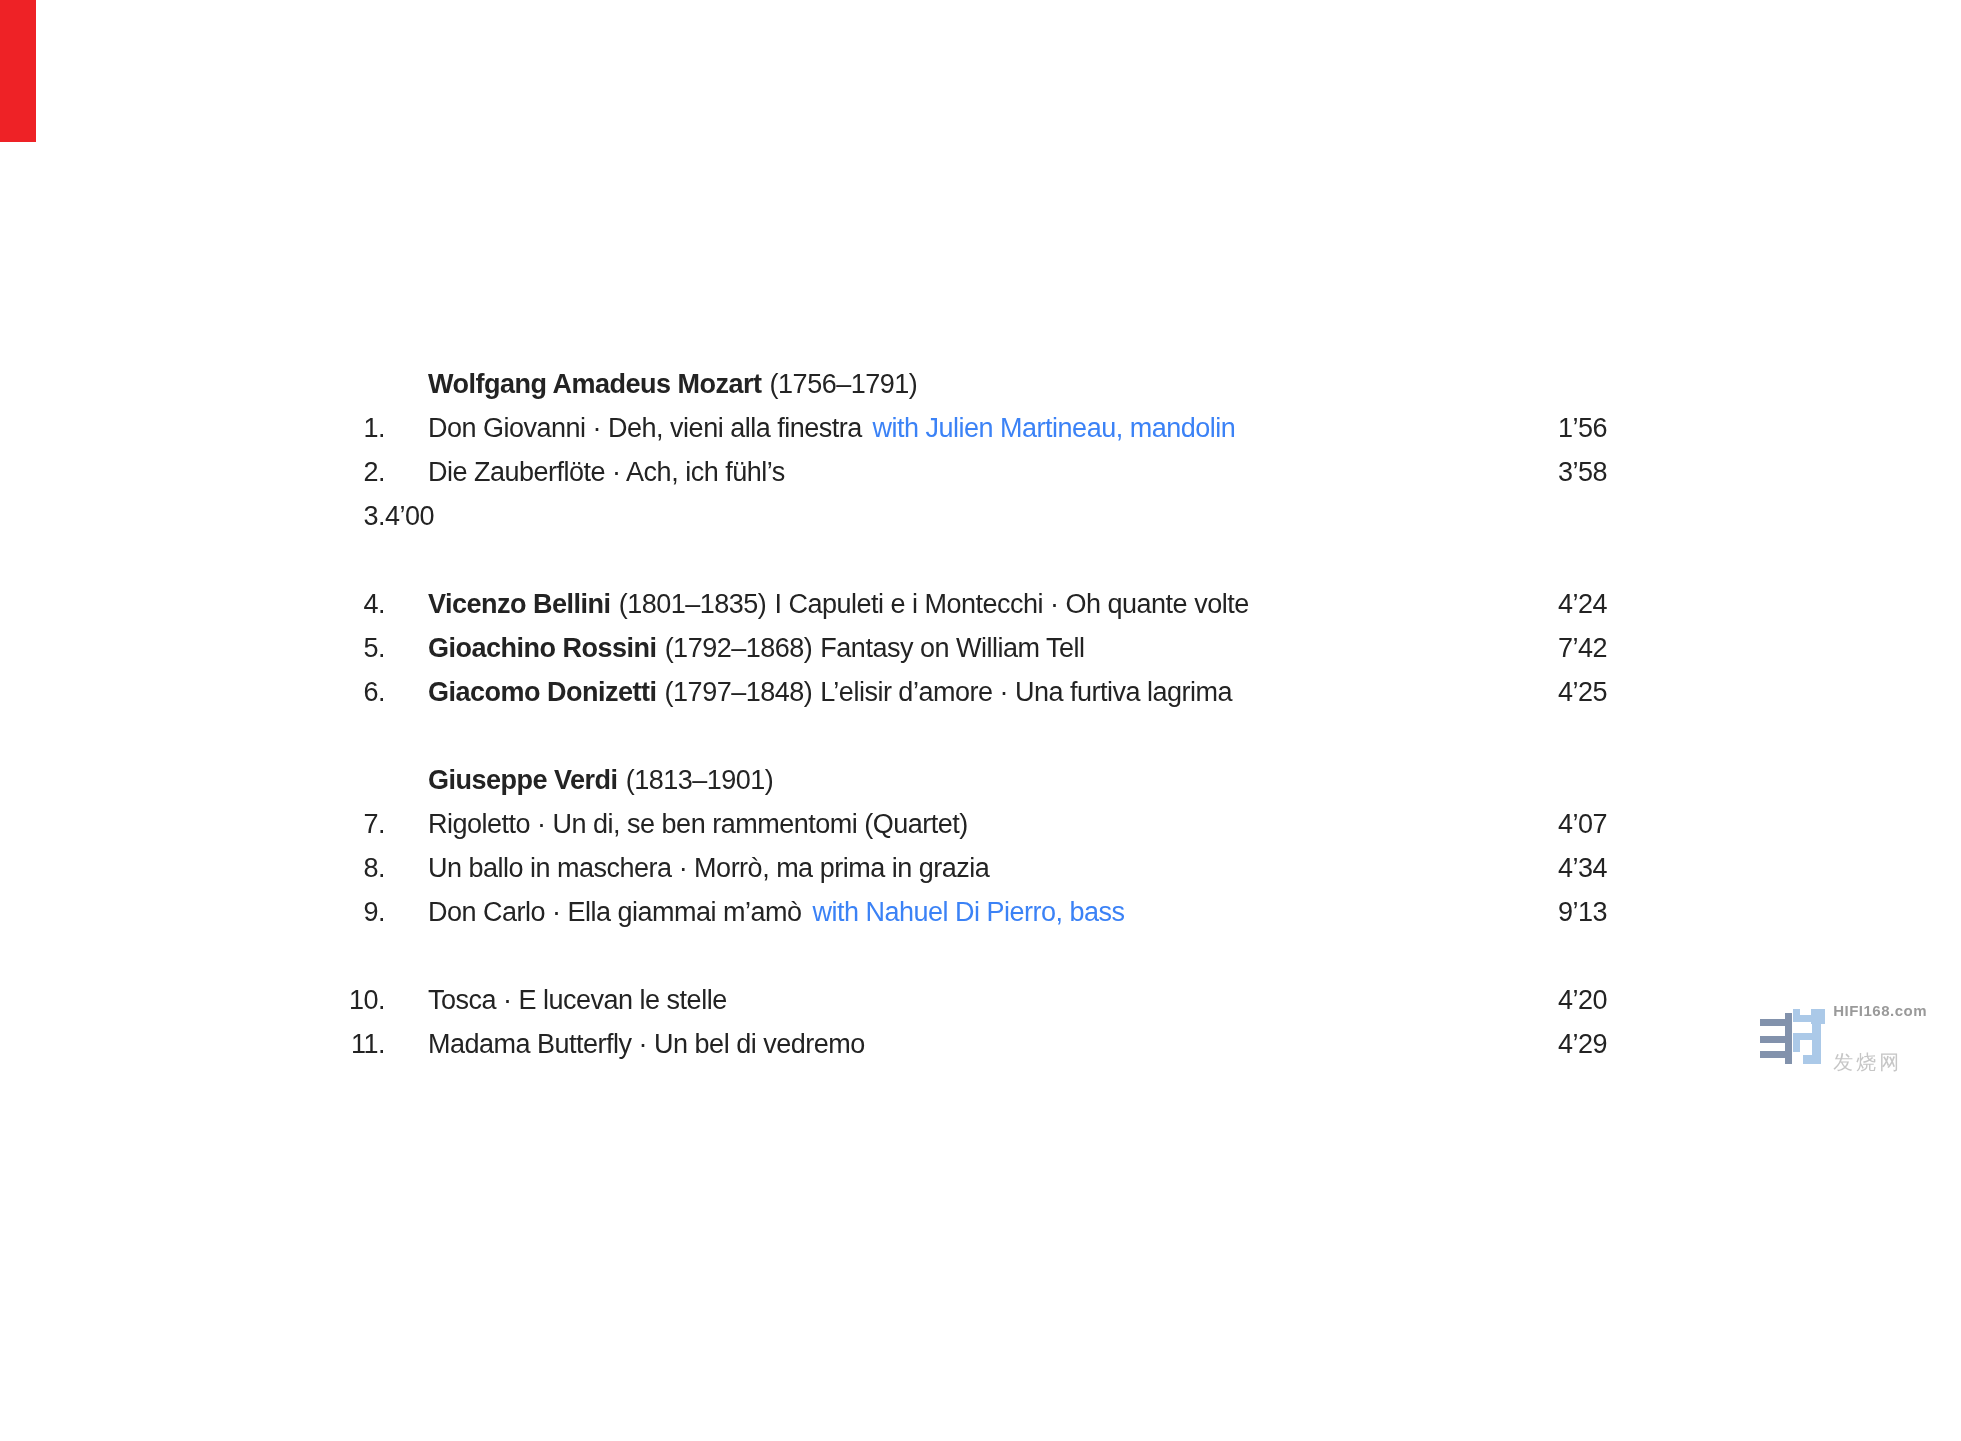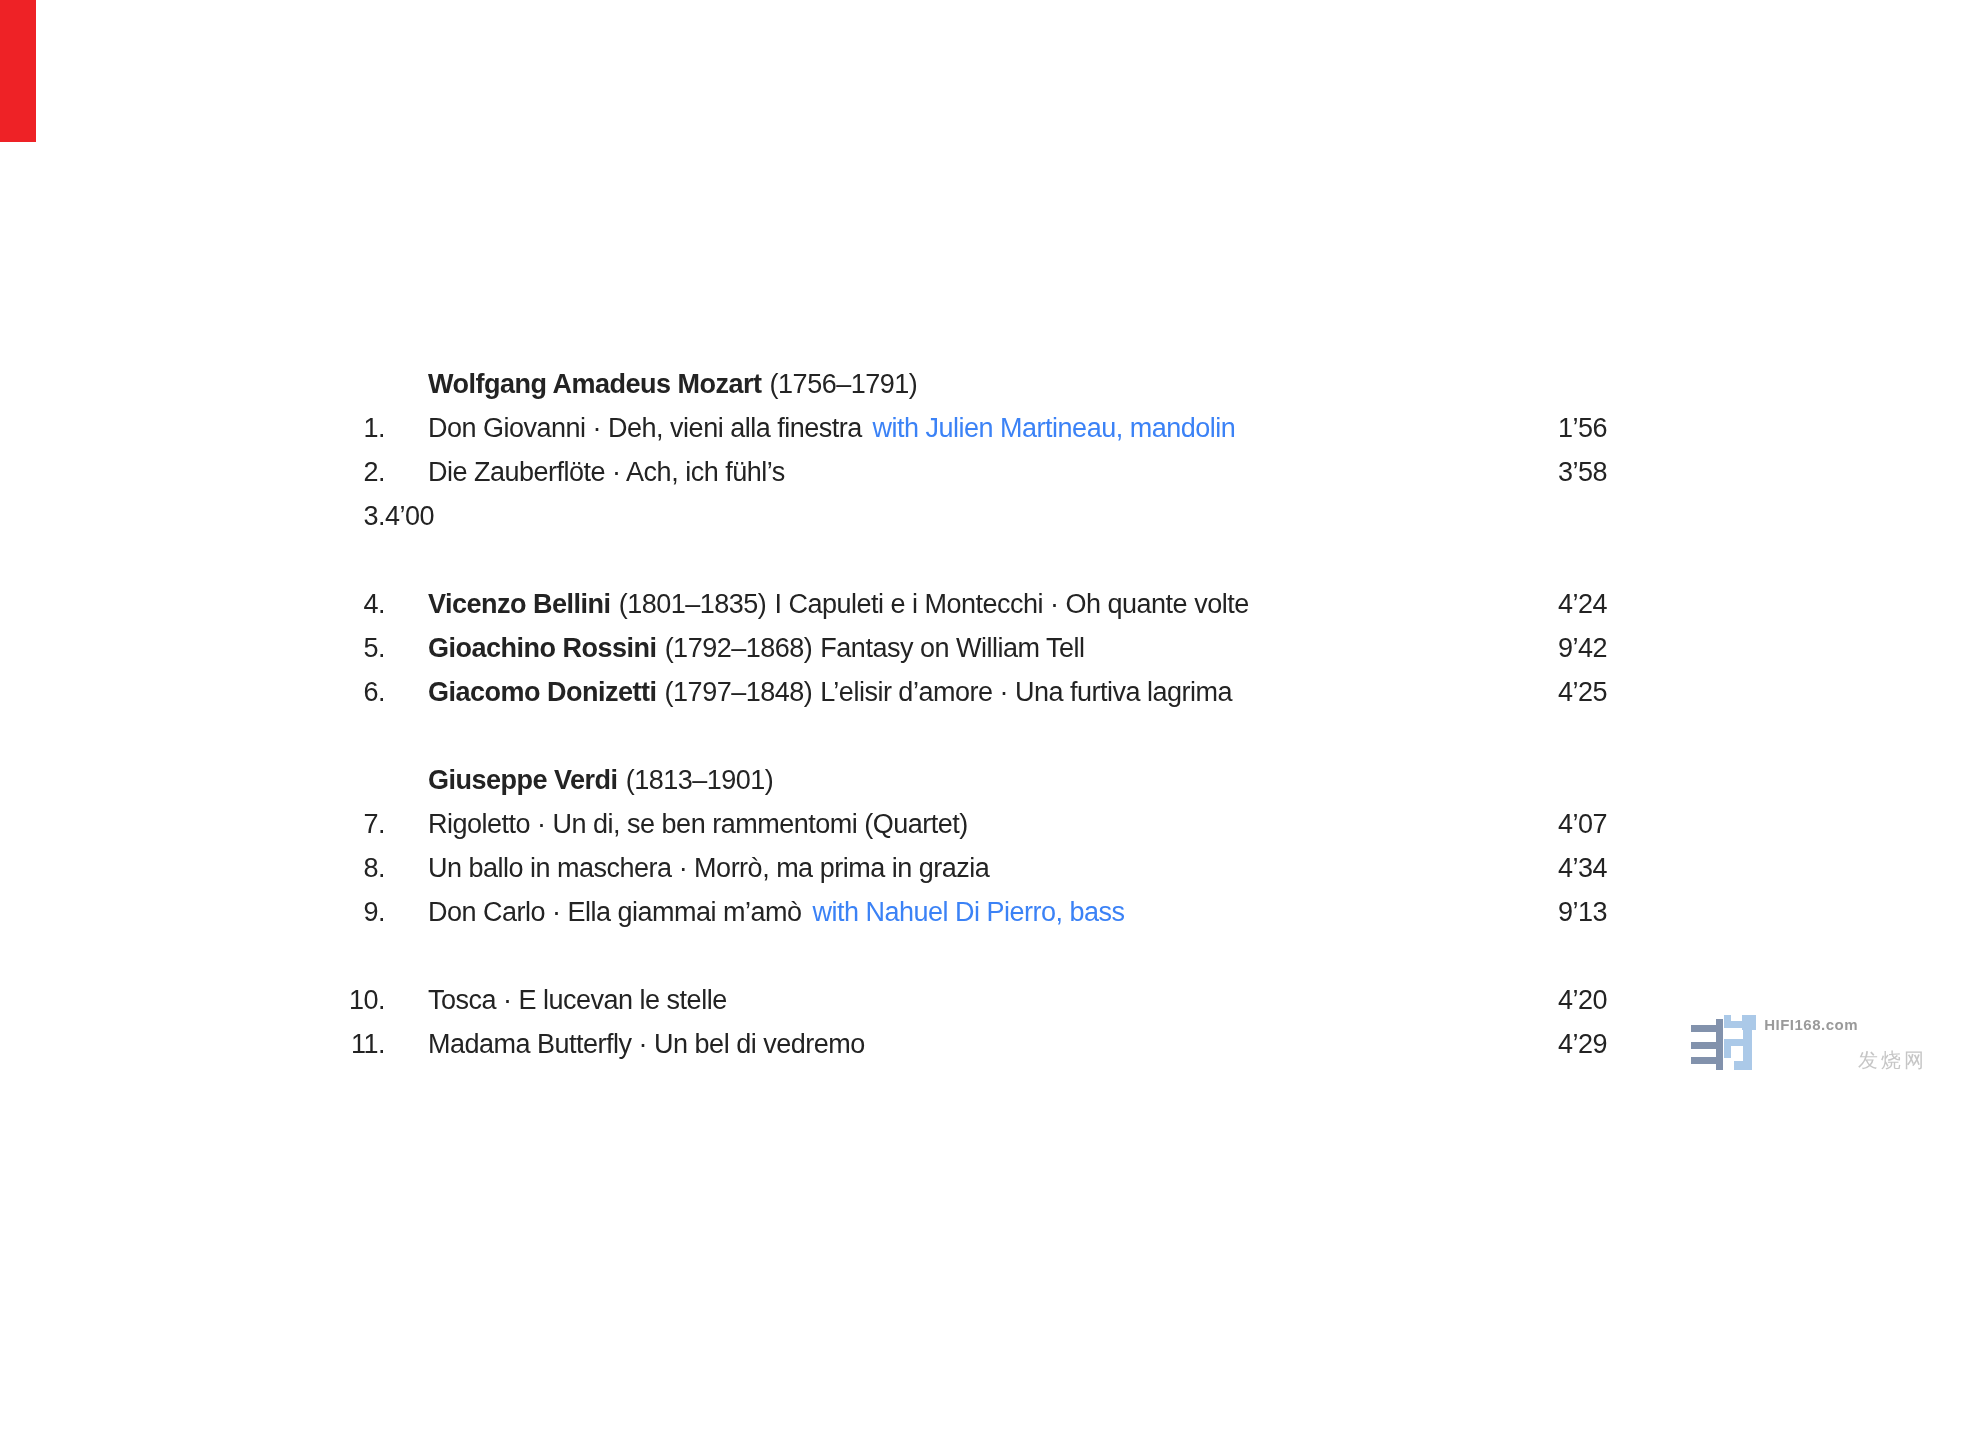--- a/index.html
+++ b/index.html
@@ -38,21 +38,21 @@
 
   .watermark {
     position: absolute;
     right: 34px;
     bottom: 16px;
     display: flex;
     align-items: center;
     gap: 7px;
   }
   .wm-logo { display: block; }
-  .wm-text { display: flex; flex-direction: row; justify-content: center; }
+  .wm-text { display: flex; flex-direction: column; justify-content: center; }
   .wm-site {
     font-weight: 700;
     font-size: 15px;
     line-height: 16px;
     letter-spacing: 0.5px;
     color: #9a9a9a;
   }
   .wm-cn {
     font-size: 20px;
     line-height: 22px;
@@ -107,21 +107,21 @@
         <b>Vicenzo Bellini</b><span class="after">(1801–1835)</span><span class="after">I Capuleti e i Montecchi · Oh quante volte</span>
       </span>
       <span class="time">4’24</span>
     </div>
 
     <div class="row">
       <span class="num">5.</span>
       <span class="title">
         <b>Gioachino Rossini</b><span class="after">(1792–1868)</span><span class="after">Fantasy on William Tell</span>
       </span>
-      <span class="time">9’42</span>
+      <span class="time">7’42</span>
     </div>
 
     <div class="row">
       <span class="num">6.</span>
       <span class="title">
         <b>Giacomo Donizetti</b><span class="after">(1797–1848)</span><span class="after">L’elisir d’amore · Una furtiva lagrima</span>
       </span>
       <span class="time">4’25</span>
     </div>
 

